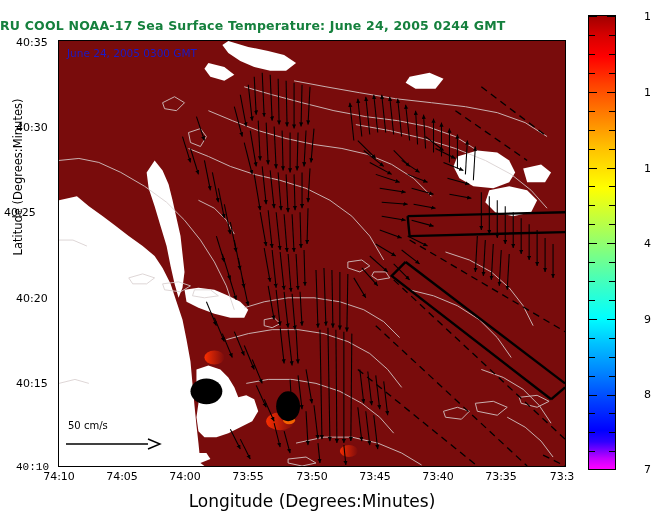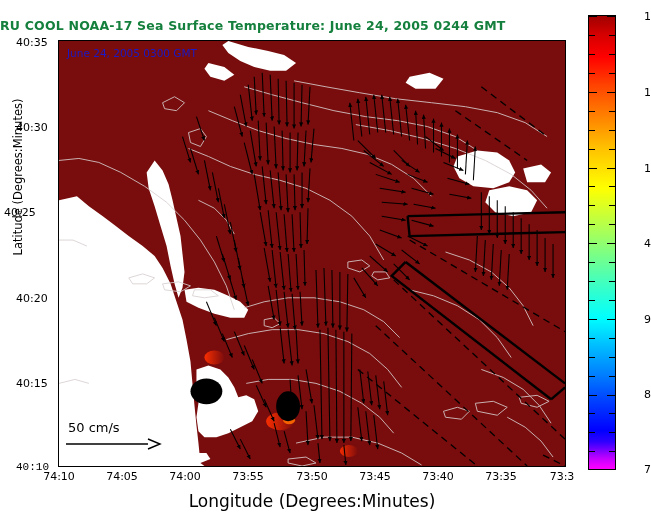--- a/index.html
+++ b/index.html
@@ -47,21 +47,21 @@
     white-space: nowrap;
     pointer-events: none;
   }
 
   
   .veckey {
     position: absolute;
     left: 5px; bottom: 10px;
     width: 110px; height: 36px;
     color: #000;
-    font-size: 13px;
+    font-size: 10px;
   }
   .veckey .lbl { position: absolute; left: 4px; top: 0px; white-space: nowrap; }
   .veckey svg { position: absolute; left: 0px; top: 14px; }
 
   
   .xtick, .ytick {
     position: absolute;
     font-size: 11px;
     color: #000;
     white-space: nowrap;

